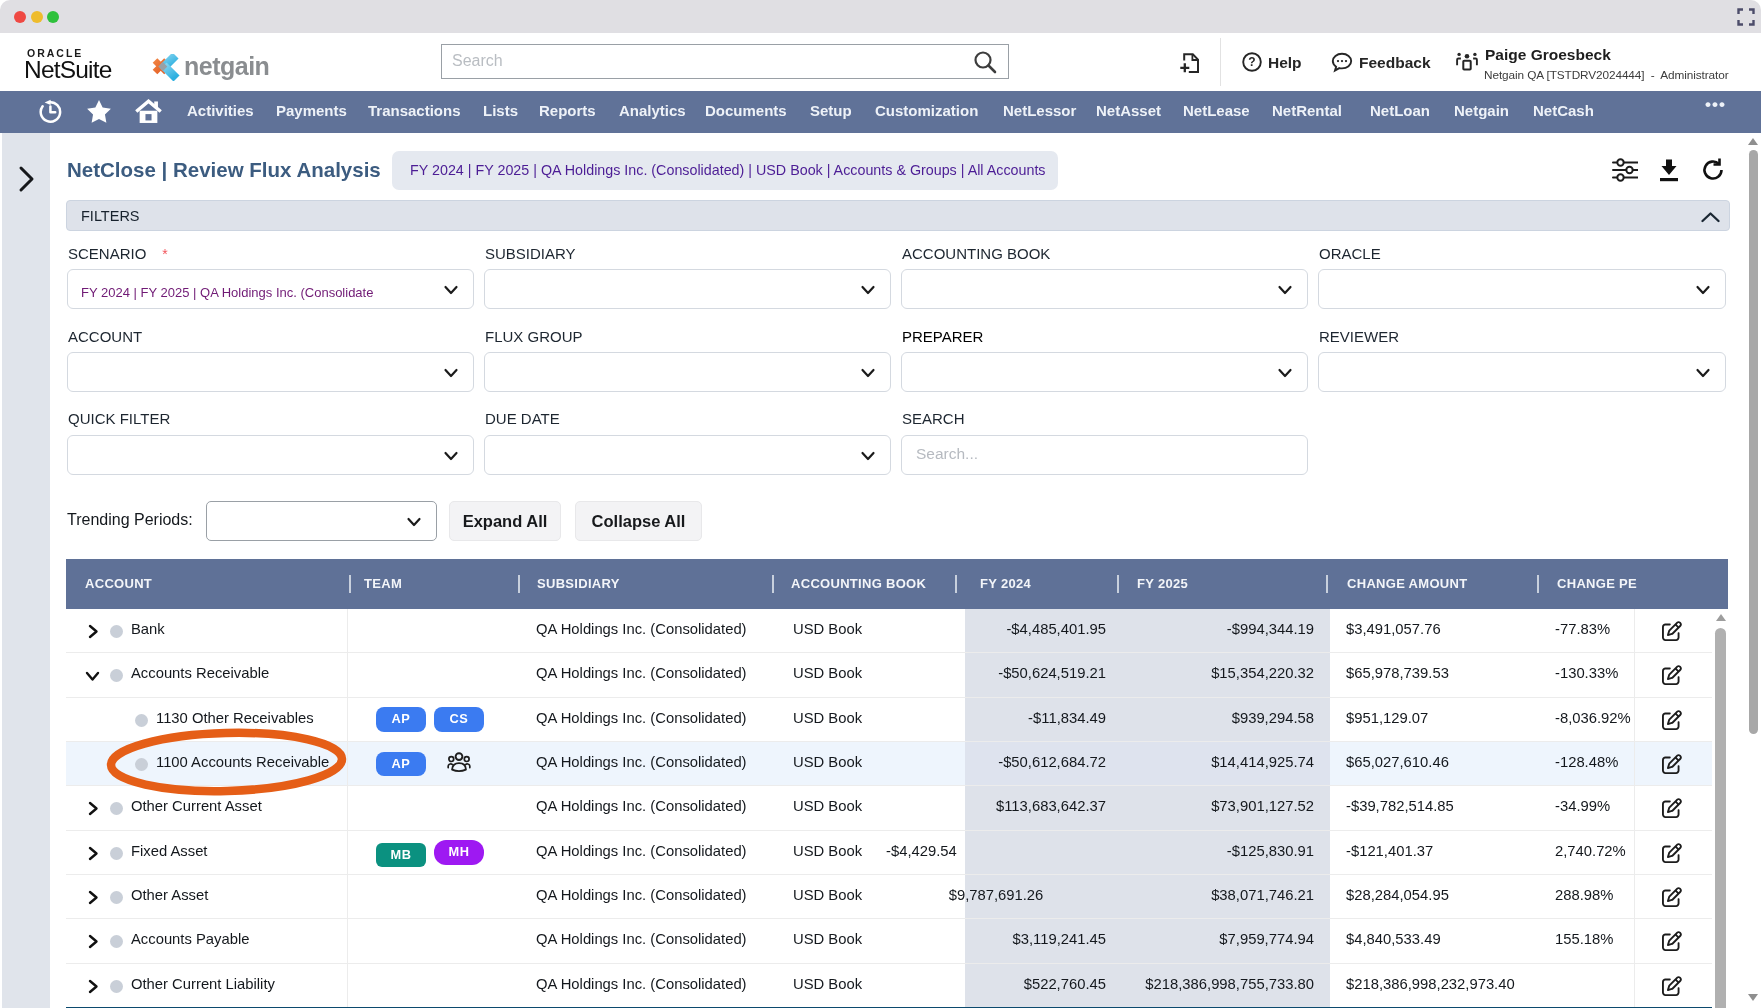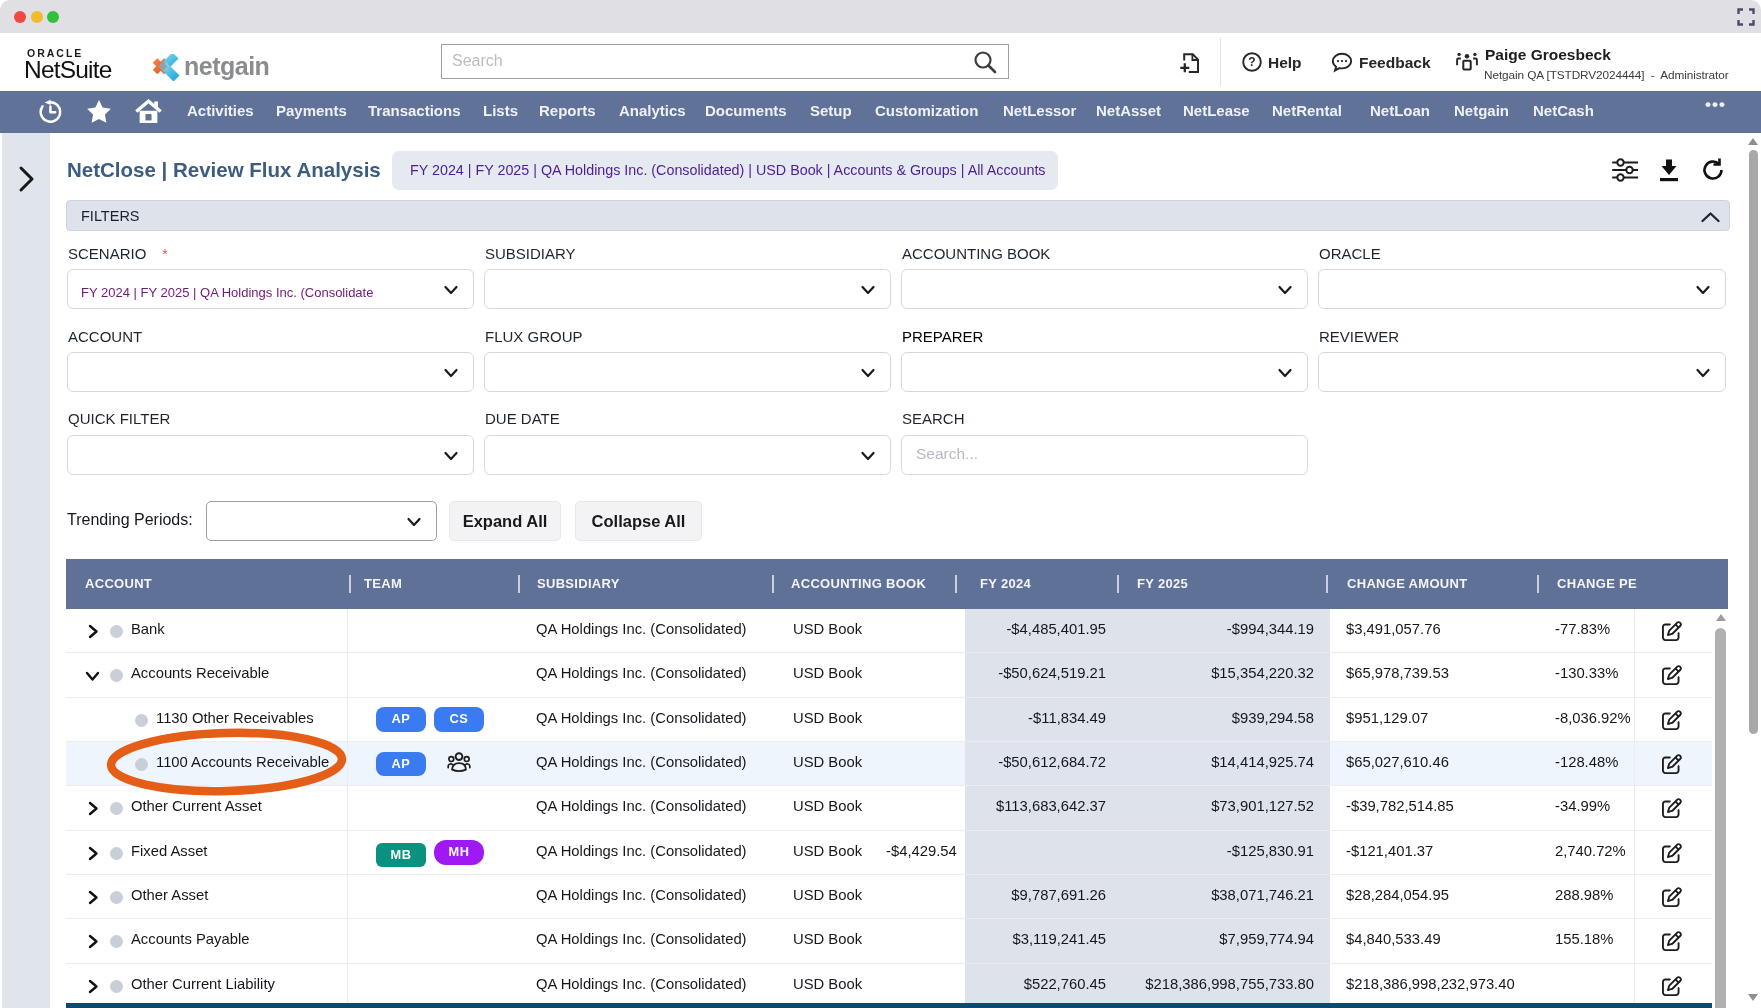--- a/index.html
+++ b/index.html
@@ -367,21 +367,21 @@
   </div>
 <div style="position:absolute;left:66px;top:875.0px;width:1646px;height:44.33px;background:#ffffff;border-bottom:1px solid #ececec">
     <span style="position:absolute;left:899px;top:0;width:365px;height:100%;background:#dee2ea"></span>
     <svg width="14" height="15" viewBox="0 0 14 15" style="position:absolute;left:20px;top:15px">
       <path d="M4 2 L10.5 7.5 L4 13" fill="none" stroke="#111" stroke-width="2.4" stroke-linecap="round" stroke-linejoin="round"></path>
     </svg>
     <span style="position:absolute;left:44px;top:16px;width:13px;height:13px;border-radius:50%;background:#c9cfd8"></span>
     <span class="ct" style="left:65px">Other Asset</span>
     <span class="ct" style="left:470px">QA Holdings Inc. (Consolidated)</span>
     <span class="ct" style="left:727px">USD Book</span>
-    <span class="ct" style="left:820px;width:220px;text-align:right">$9,787,691.26</span>
+    <span class="ct" style="left:820px;width:220px;text-align:center">$9,787,691.26</span>
     <span class="ct" style="left:928px;width:320px;text-align:right">$38,071,746.21</span>
     <span class="ct" style="left:1280px">$28,284,054.95</span>
     <span class="ct" style="left:1489px;width:78px;overflow:hidden;white-space:nowrap;">288.98%</span>
     <span style="position:absolute;left:1568px;top:0;width:1px;height:100%;background:#ececec"></span>
     <span style="position:absolute;left:281px;top:0;width:1px;height:100%;background:#ececec"></span>
     <svg width="20" height="20" viewBox="0 0 512 512" style="position:absolute;left:1596px;top:12px" fill="#1c1c1c">
       <path d="M441 58.9L453.1 71c9.4 9.4 9.4 24.6 0 33.9L424 134.1 377.9 88 407 58.9c9.4-9.4 24.6-9.4 33.9 0zM209.8 256.2L344 121.9 390.1 168 255.8 302.2c-2.9 2.9-6.5 5-10.4 6.1l-58.5 16.7 16.7-58.5c1.1-3.9 3.2-7.5 6.1-10.4zM373.1 25L175.8 222.2c-8.7 8.7-15 19.4-18.3 31.1l-28.6 100c-2.4 8.4-.1 17.4 6.1 23.6s15.2 8.5 23.6 6.1l100-28.6c11.8-3.4 22.5-9.7 31.1-18.3L487 138.9c28.1-28.1 28.1-73.7 0-101.8L474.9 25C446.8-3.1 401.2-3.1 373.1 25zM88 64C39.4 64 0 103.4 0 152V424c0 48.6 39.4 88 88 88H360c48.6 0 88-39.4 88-88V312c0-13.3-10.7-24-24-24s-24 10.7-24 24V424c0 22.1-17.9 40-40 40H88c-22.1 0-40-17.9-40-40V152c0-22.1 17.9-40 40-40H200c13.3 0 24-10.7 24-24s-10.7-24-24-24H88z"></path>
     </svg>
   </div>
 <div style="position:absolute;left:66px;top:919.3px;width:1646px;height:44.33px;background:#ffffff;border-bottom:1px solid #ececec">
@@ -396,21 +396,21 @@
     <span class="ct" style="left:820px;width:220px;text-align:right">$3,119,241.45</span>
     <span class="ct" style="left:928px;width:320px;text-align:right">$7,959,774.94</span>
     <span class="ct" style="left:1280px">$4,840,533.49</span>
     <span class="ct" style="left:1489px;width:78px;overflow:hidden;white-space:nowrap;">155.18%</span>
     <span style="position:absolute;left:1568px;top:0;width:1px;height:100%;background:#ececec"></span>
     <span style="position:absolute;left:281px;top:0;width:1px;height:100%;background:#ececec"></span>
     <svg width="20" height="20" viewBox="0 0 512 512" style="position:absolute;left:1596px;top:12px" fill="#1c1c1c">
       <path d="M441 58.9L453.1 71c9.4 9.4 9.4 24.6 0 33.9L424 134.1 377.9 88 407 58.9c9.4-9.4 24.6-9.4 33.9 0zM209.8 256.2L344 121.9 390.1 168 255.8 302.2c-2.9 2.9-6.5 5-10.4 6.1l-58.5 16.7 16.7-58.5c1.1-3.9 3.2-7.5 6.1-10.4zM373.1 25L175.8 222.2c-8.7 8.7-15 19.4-18.3 31.1l-28.6 100c-2.4 8.4-.1 17.4 6.1 23.6s15.2 8.5 23.6 6.1l100-28.6c11.8-3.4 22.5-9.7 31.1-18.3L487 138.9c28.1-28.1 28.1-73.7 0-101.8L474.9 25C446.8-3.1 401.2-3.1 373.1 25zM88 64C39.4 64 0 103.4 0 152V424c0 48.6 39.4 88 88 88H360c48.6 0 88-39.4 88-88V312c0-13.3-10.7-24-24-24s-24 10.7-24 24V424c0 22.1-17.9 40-40 40H88c-22.1 0-40-17.9-40-40V152c0-22.1 17.9-40 40-40H200c13.3 0 24-10.7 24-24s-10.7-24-24-24H88z"></path>
     </svg>
   </div>
-<div style="position:absolute;left:66px;top:963.6px;width:1646px;height:44.33px;background:#ffffff;border-bottom:5px solid #0c4a6e">
+<div style="position:absolute;left:66px;top:963.6px;width:1646px;height:44.33px;background:#ffffff;border-bottom:1px solid #0c4a6e">
     <span style="position:absolute;left:899px;top:0;width:365px;height:100%;background:#dee2ea"></span>
     <svg width="14" height="15" viewBox="0 0 14 15" style="position:absolute;left:20px;top:15px">
       <path d="M4 2 L10.5 7.5 L4 13" fill="none" stroke="#111" stroke-width="2.4" stroke-linecap="round" stroke-linejoin="round"></path>
     </svg>
     <span style="position:absolute;left:44px;top:16px;width:13px;height:13px;border-radius:50%;background:#c9cfd8"></span>
     <span class="ct" style="left:65px">Other Current Liability</span>
     <span class="ct" style="left:470px">QA Holdings Inc. (Consolidated)</span>
     <span class="ct" style="left:727px">USD Book</span>
     <span class="ct" style="left:820px;width:220px;text-align:right">$522,760.45</span>
     <span class="ct" style="left:928px;width:320px;text-align:right">$218,386,998,755,733.80</span>

